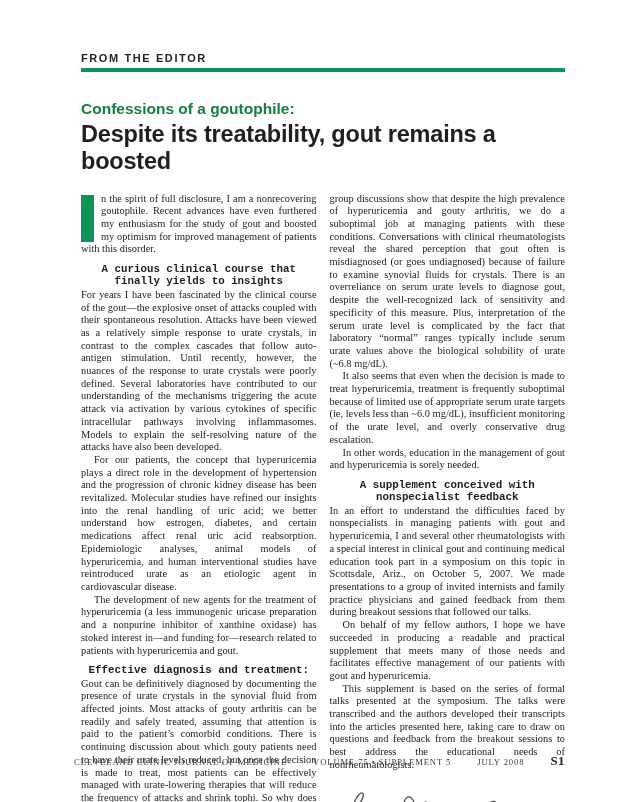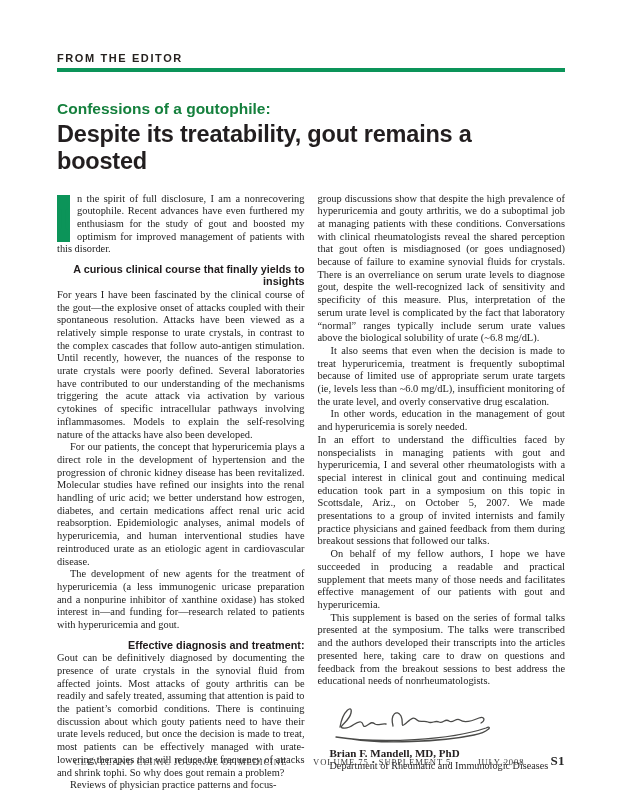--- a/index.html
+++ b/index.html
@@ -2,21 +2,21 @@
 <html><head>
 <meta charset="utf-8">
 <style>
   html,body { margin:0; padding:0; background:#ffffff; }
   .page {
     position:relative;
     width:620px; height:802px;
     margin:0 auto;
     background:#ffffff;
     box-sizing:border-box;
-    padding:52px 55px 0 57px;
+    padding:52px 55px 0 81px;
     font-family:"Liberation Serif", serif;
     color:#1c1c1c;
     overflow:hidden;
   }
   
   .kicker {
     font-family:"Liberation Sans", sans-serif;
     font-weight:bold; font-size:11px; letter-spacing:1.6px;
     color:#26221f;
   }
@@ -31,23 +31,23 @@
     font-family:"Liberation Sans", sans-serif; font-weight:bold;
     font-size:23.5px; color:#221e1f; margin:3px 0 0 0; letter-spacing:-0.2px;
   }
 
   
   .columns { display:flex; gap:13px; margin-top:18px; }
   .col { width:248px; font-size:10.4px; line-height:12.7px; text-align:justify; }
   .col p { margin:0; }
   .col p.indent { text-indent:13px; }
   h3.sect {
-    font-family:Liberation Sans, sans-serif; font-weight:bold;
+    font-family:Liberation Mono, monospace; font-weight:bold;
     font-size:10.8px; line-height:12.4px; color:#201c1d;
-    margin:7px 0 1px 0; text-align:right;
+    margin:7px 0 1px 0; text-align:center;
   }
   h3.sect .hl { display:block; }
 
   .dropcap {
     float:left; width:13px; height:47px;
     background:#0c9459; color:#0c9459;
     margin:2px 7px 1px 0; overflow:hidden;
     font-size:34px; line-height:47px; text-align:center;
   }
 
@@ -94,20 +94,21 @@
       </h3>
       <p>Gout can be definitively diagnosed by documenting the presence of urate crystals in the synovial fluid from affected joints. Most attacks of gouty arthritis can be readily and safely treated, assuming that attention is paid to the patient’s comorbid conditions. There is continuing discussion about which gouty patients need to have their urate levels reduced, but once the decision is made to treat, most patients can be effectively managed with urate-lowering therapies that will reduce the frequency of attacks and shrink tophi. So why does gout remain a problem?</p>
       <p class="indent">Reviews of physician practice patterns and focus-</p>
     </div>
 
     <div class="col">
       <p>group discussions show that despite the high prevalence of hyperuricemia and gouty arthritis, we do a suboptimal job at managing patients with these conditions. Conversations with clinical rheumatologists reveal the shared perception that gout often is misdiagnosed (or goes undiagnosed) because of failure to examine synovial fluids for crystals. There is an overreliance on serum urate levels to diagnose gout, despite the well-recognized lack of sensitivity and specificity of this measure. Plus, interpretation of the serum urate level is complicated by the fact that laboratory “normal” ranges typically include serum urate values above the biological solubility of urate (~6.8 mg/dL).</p>
       <p class="indent">It also seems that even when the decision is made to treat hyperuricemia, treatment is frequently suboptimal because of limited use of appropriate serum urate targets (ie, levels less than ~6.0 mg/dL), insufficient monitoring of the urate level, and overly conservative drug escalation.</p>
       <p class="indent">In other words, education in the management of gout and hyperuricemia is sorely needed.</p>
 
+      <h3 class="sect">A supplement conceived with nonspecialist feedback</h3>
       <p>In an effort to understand the difficulties faced by nonspecialists in managing patients with gout and hyperuricemia, I and several other rheumatologists with a special interest in clinical gout and continuing medical education took part in a symposium on this topic in Scottsdale, Ariz., on October 5, 2007. We made presentations to a group of invited internists and family practice physicians and gained feedback from them during breakout sessions that followed our talks.</p>
       <p class="indent">On behalf of my fellow authors, I hope we have succeeded in producing a readable and practical supplement that meets many of those needs and facilitates effective management of our patients with gout and hyperuricemia.</p>
       <p class="indent">This supplement is based on the series of formal talks presented at the symposium. The talks were transcribed and the authors developed their transcripts into the articles presented here, taking care to draw on questions and feedback from the breakout sessions to best address the educational needs of nonrheumatologists.</p>
 
       <div class="signature">
         <svg width="175" height="48" viewBox="0 0 175 48" xmlns="http://www.w3.org/2000/svg">
           <g fill="none" stroke="#4a4a48" stroke-width="1.3" stroke-linecap="round">
             <path d="M14,31 C17,14 27,8 25,17 C23,26 11,31 17,32 C25,34 30,24 35,26 C38,27 36,32 40,30 C44,28 45,25 49,28 C52,30 56,27 60,28"></path>
             <path d="M67,30 C64,18 71,13 75,20 C78,26 74,32 79,28 C85,23 87,20 91,24 C94,27 98,24 102,26 C106,28 109,24 113,26 C117,28 119,22 123,25 C127,28 130,21 134,24 C138,27 146,25 153,22 C158,20 160,24 155,27"></path>
             <path d="M10,41 C55,48 125,44 160,32 C167,29 163,36 148,39 C115,46 55,48 26,43"></path>

